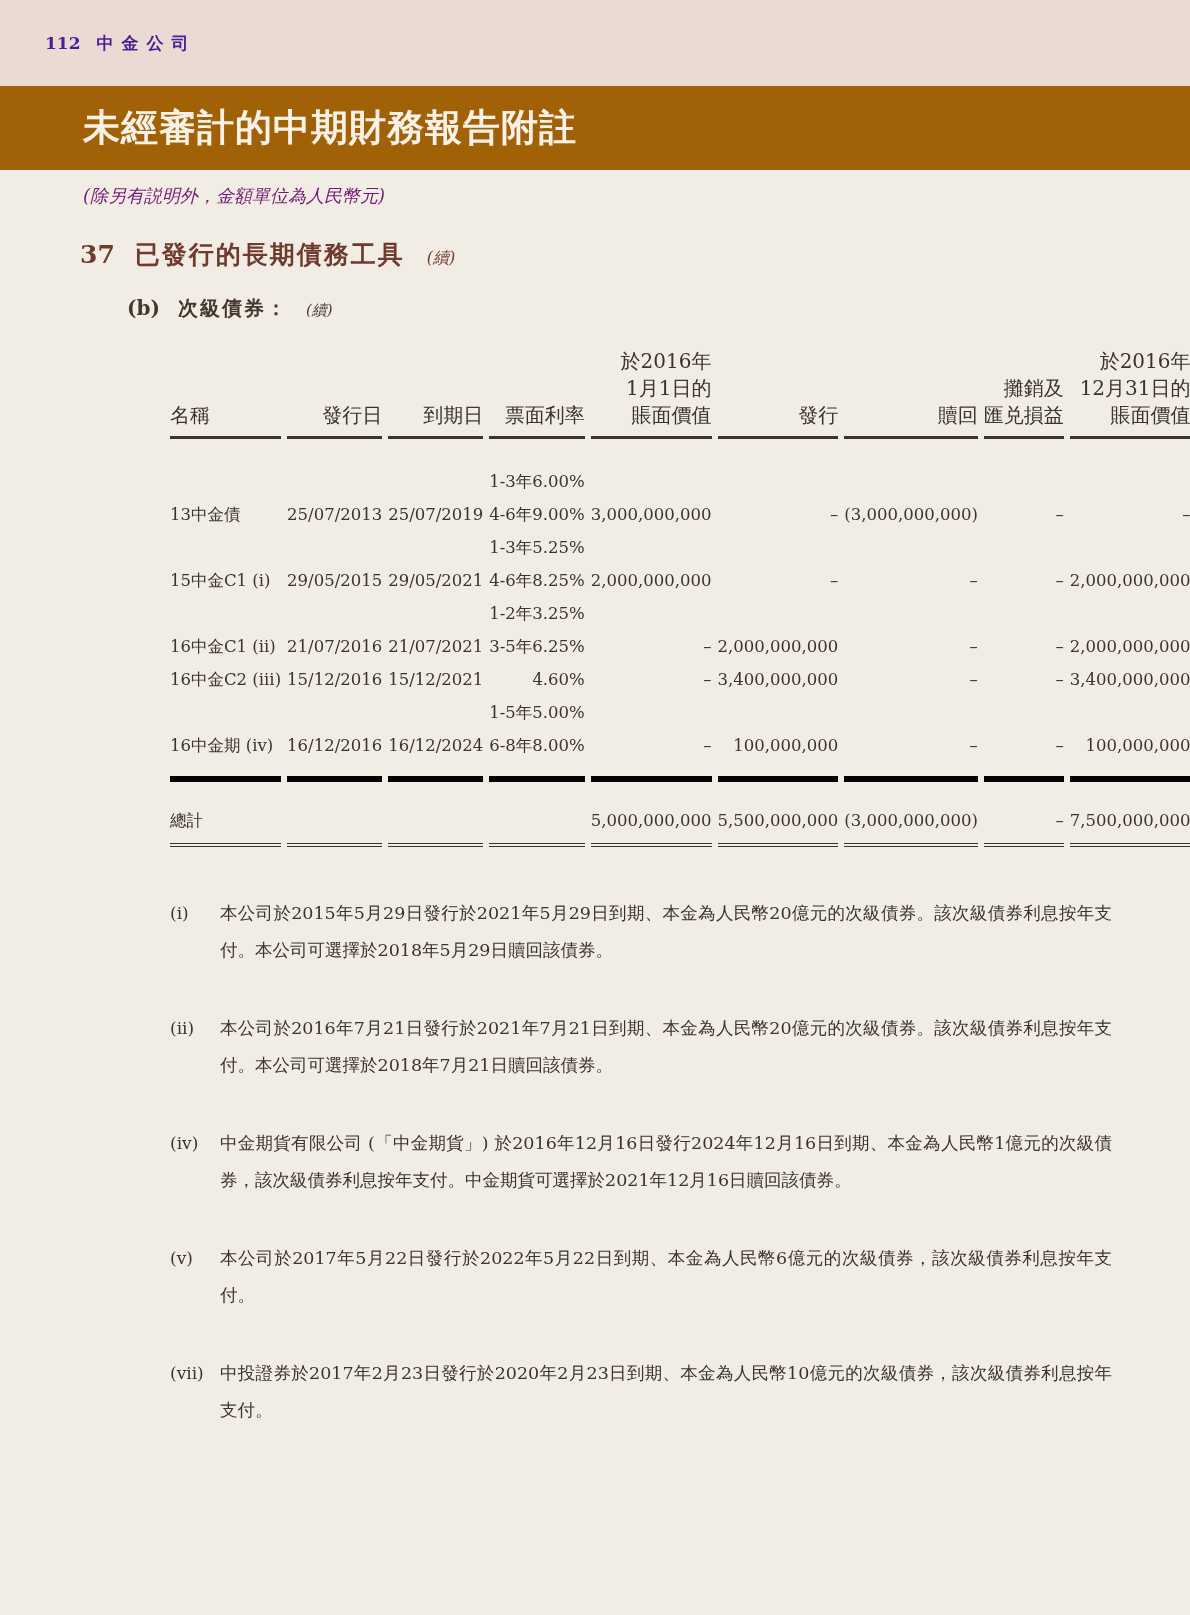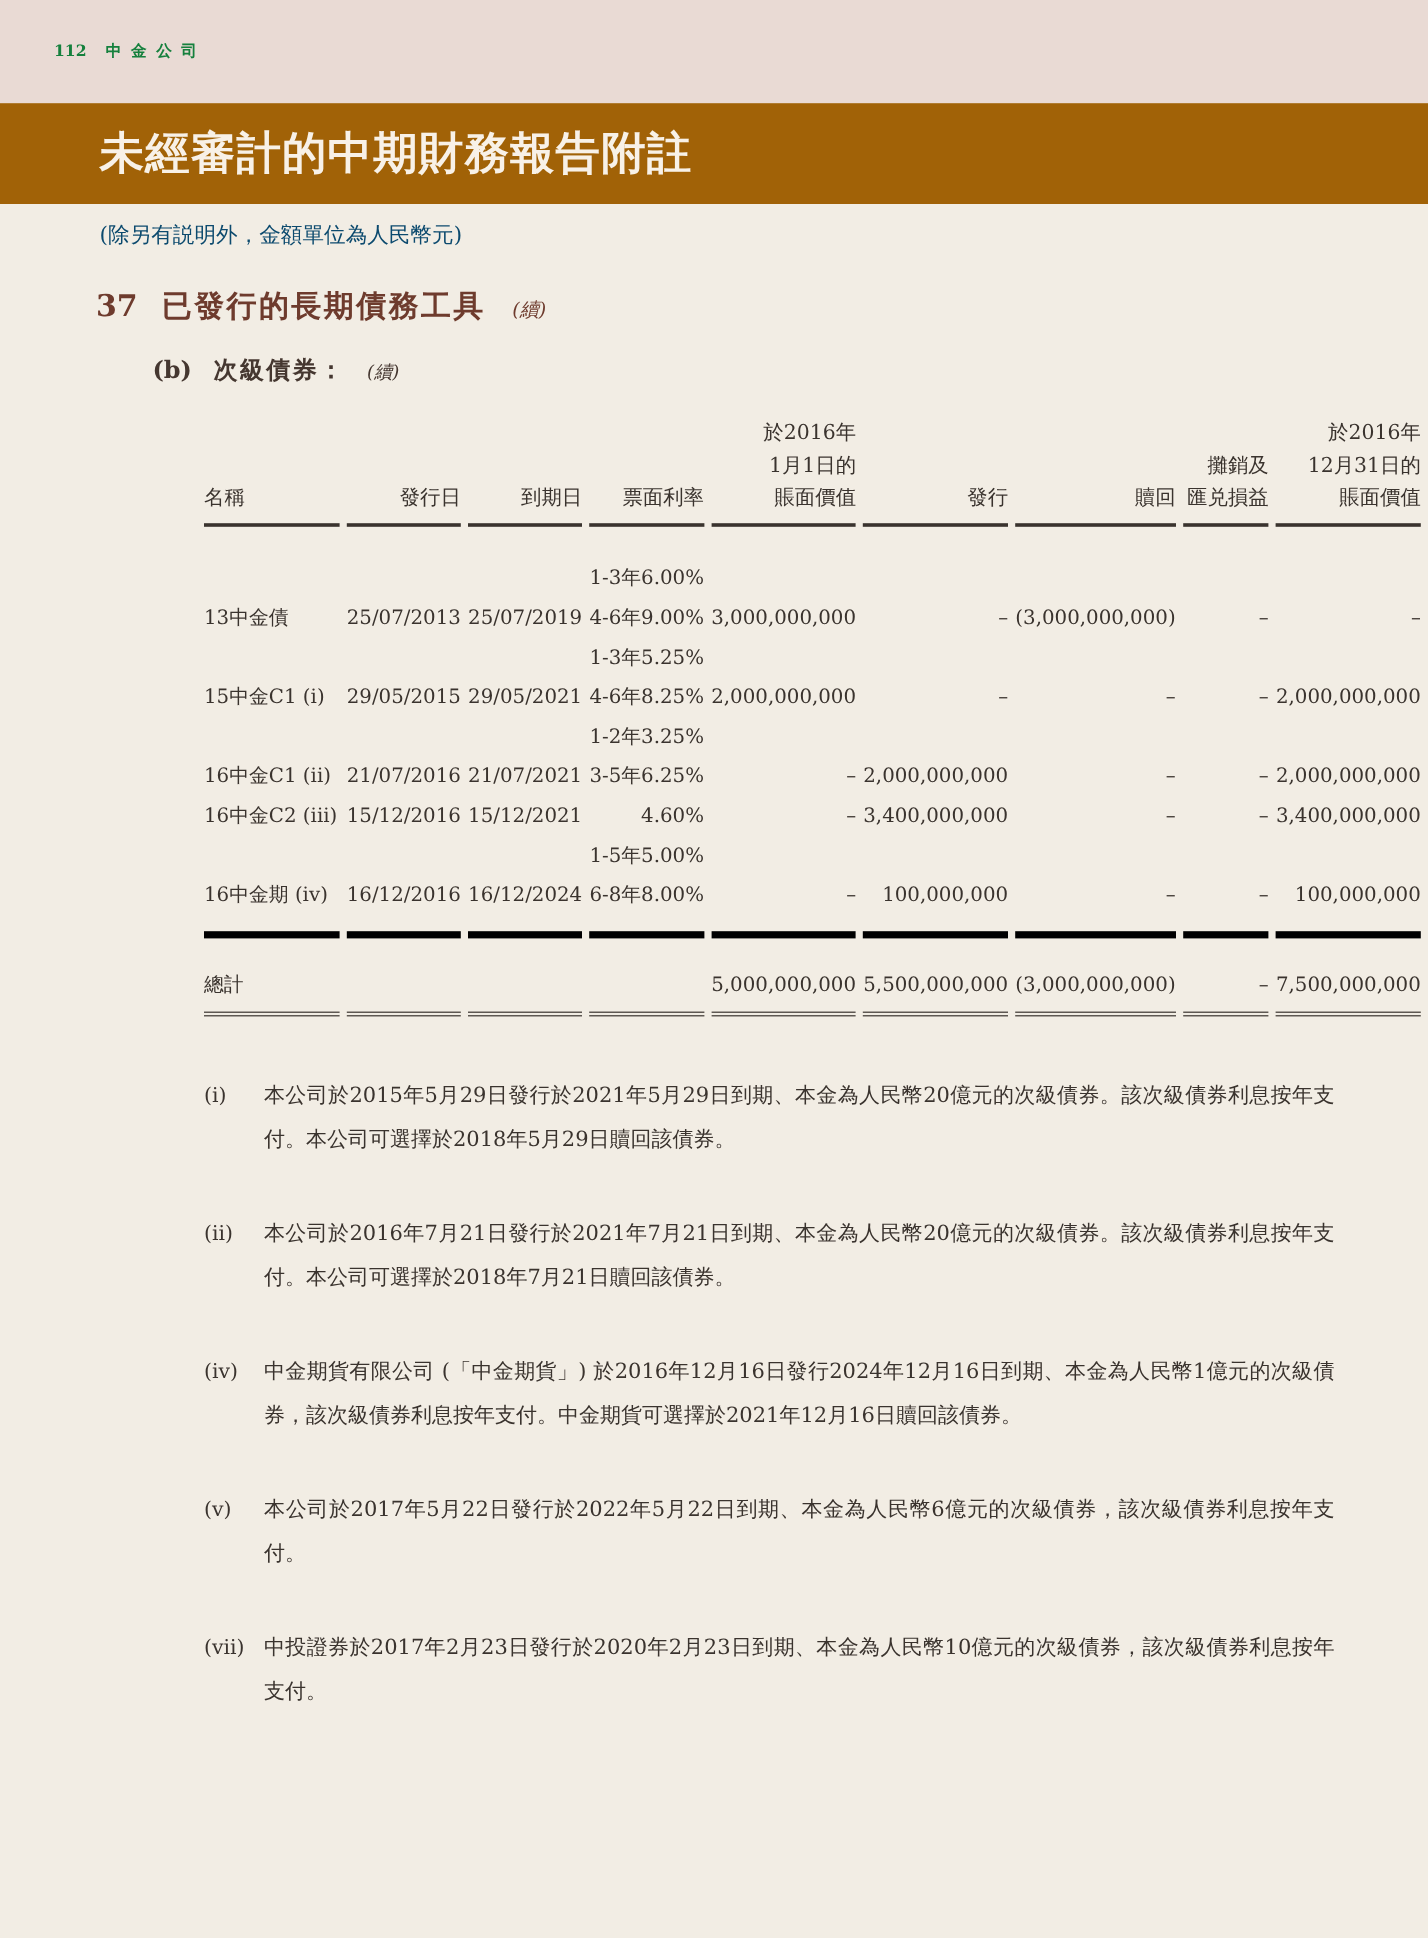--- a/index.html
+++ b/index.html
@@ -3,41 +3,41 @@
 <meta charset="utf-8">
 <style>
   html,body{margin:0;padding:0;}
   body{
     width:1190px;height:1615px;
     background:#f2ede4;color:#3a332e;
     font-family:"DejaVu Serif","Liberation Serif",serif;
     position:relative;overflow:hidden;
   }
   .top-strip{height:86px;background:#e9dad4;display:flex;align-items:center;}
-  .page-num-line{margin-left:45px;font-size:13px;font-weight:bold;color:#15803d;display:flex;gap:16px;align-items:baseline;}
+  .page-num-line{margin-left:45px;font-size:17px;font-weight:bold;color:#4c1d95;display:flex;gap:16px;align-items:baseline;}
   .company-name{letter-spacing:8px;}
   .banner{height:84px;background:#a16207;display:flex;align-items:center;}
   .banner-title{margin-left:83px;font-size:37px;font-weight:bold;color:#f8f1e7;letter-spacing:1px;}
-  .currency-note{margin:14px 0 0 83px;font-size:18px;color:#0c4a6e;}
+  .currency-note{margin:14px 0 0 83px;font-style:italic;font-size:18px;color:#701a75;}
   .section-heading{margin:30px 0 0 80px;display:flex;align-items:baseline;gap:20px;color:#6e3b2d;}
   .section-number,.section-title{font-size:25px;font-weight:bold;}
   .section-title{letter-spacing:2px;}
   .section-cont{font-size:16px;font-style:italic;margin-left:2px;}
   .sub-heading{margin:24px 0 0 127px;display:flex;align-items:baseline;gap:18px;color:#453730;}
   .sub-label,.sub-title{font-size:20px;font-weight:bold;}
   .sub-title{letter-spacing:2px;}
   .sub-cont{font-size:15px;font-style:italic;margin-left:0;}
 
   table.bonds{margin:26px 0 0 164px;border-collapse:separate;border-spacing:6px 0;table-layout:fixed;}
   col.c1{width:120px}col.c2{width:75px}col.c3{width:85px}col.c4{width:88px}
   col.c5{width:93px}col.c6{width:93px}col.c7{width:93px}col.c8{width:85px}col.c9{width:108px}
   th,td{padding:0;font-weight:normal;vertical-align:bottom;}
   .al{text-align:left}.ar{text-align:right}
   thead th{border-bottom:3px solid #3a332e;padding-bottom:7px;}
-  thead .hline{line-height:27px;height:27px;font-size:17px;white-space:nowrap;}
+  thead .hline{line-height:27px;height:27px;font-size:20px;white-space:nowrap;}
   tbody td .dline{line-height:33px;font-size:16.5px;white-space:nowrap;}
   tbody tr.first-row td{padding-top:26px;}
   tbody tr.last-row td{border-bottom:6px solid #000000;padding-bottom:14px;}
   tr.total-row td{padding-top:24px;padding-bottom:7px;border-bottom:4px double #3a332e;font-size:16.5px;line-height:30px;white-space:nowrap;}
 
   .footnotes{margin:48px 0 0 170px;width:942px;}
   .footnote{display:flex;margin-bottom:41px;}
   .fn-label{width:50px;flex:none;font-size:17px;line-height:37px;}
   .fn-text{flex:1;font-size:17.5px;line-height:37px;text-align:justify;}
 </style>

